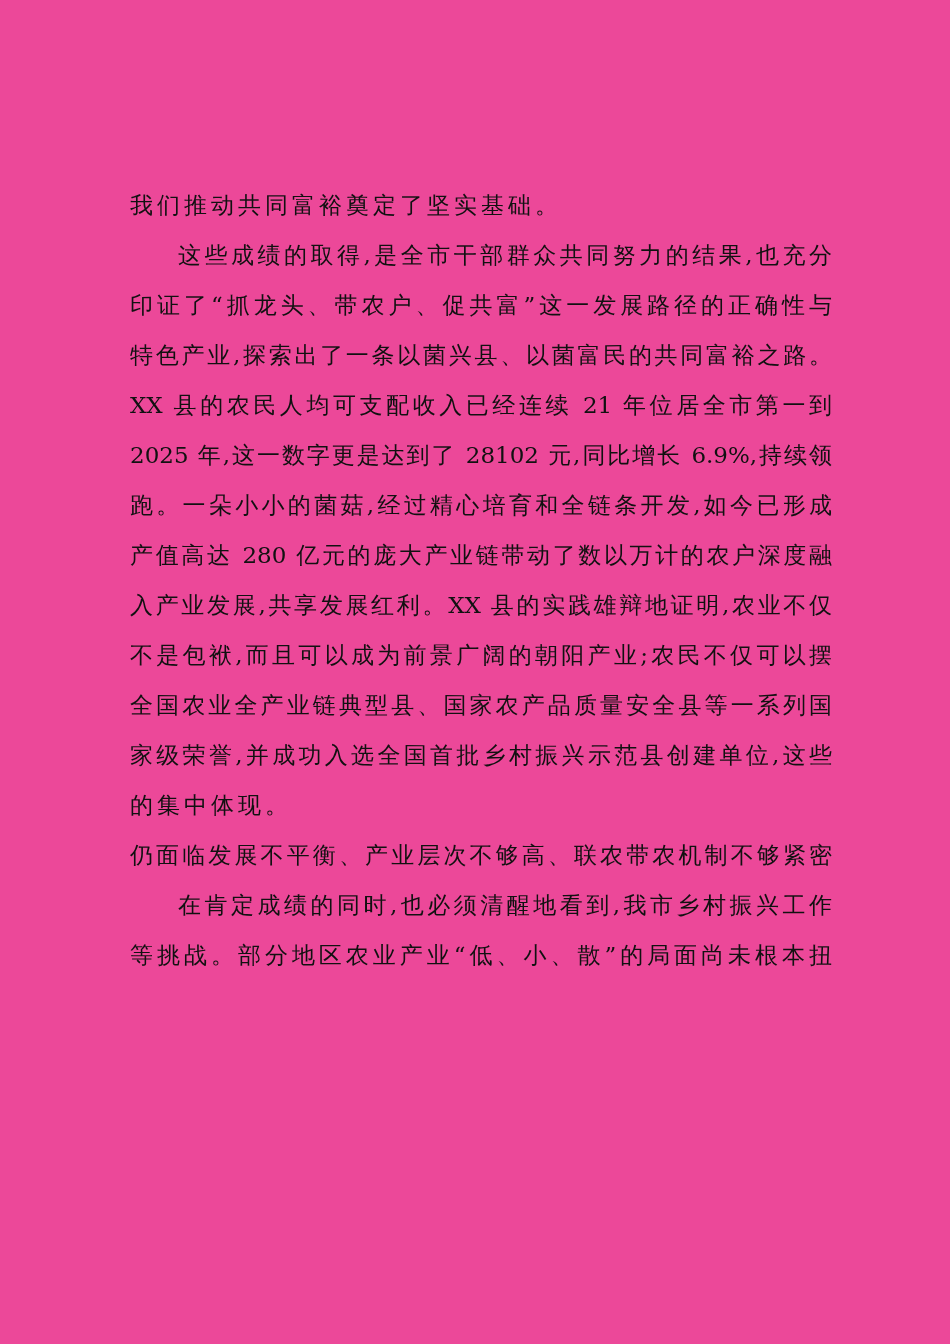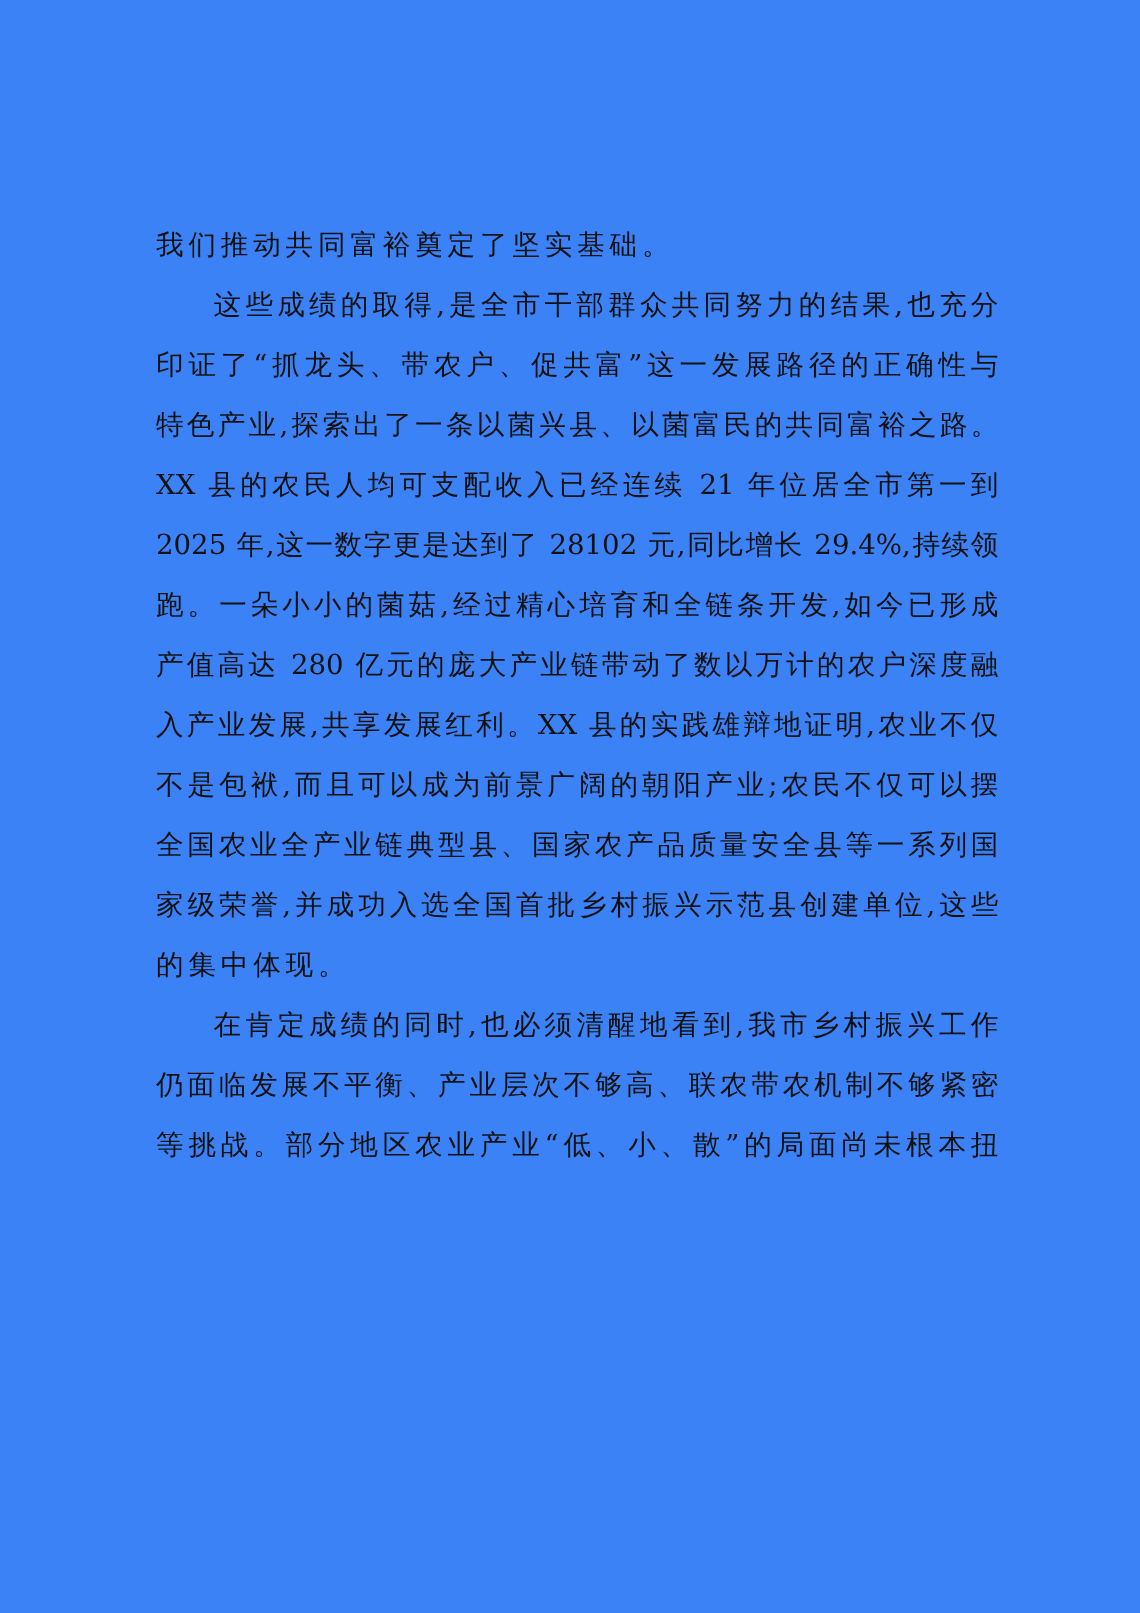--- a/index.html
+++ b/index.html
@@ -14,21 +14,21 @@
       overflow: hidden;
       font-family: "DejaVu Serif", "Liberation Serif", serif;
       color: #111111;
     }
     .page {
       position: absolute;
       left: 0;
       top: 0;
       width: 950px;
       height: 1344px;
-      background: #3b82f6;
+      background: #ec4899;
     }
     .body-text {
       position: absolute;
       left: 130px;
       top: 180px;
       width: 702px;
     }
     .line {
       height: 50px;
       line-height: 50px;
@@ -55,30 +55,30 @@
 
     <div>
       <span class="line last">我们推动共同富裕奠定了坚实基础。</span>
     </div>
 
     <div>
       <span class="line indent">这些成绩的取得,是全市干部群众共同努力的结果,也充分</span>
       <span class="line">印证了“抓龙头、带农户、促共富”这一发展路径的正确性与</span>
       <span class="line">特色产业,探索出了一条以菌兴县、以菌富民的共同富裕之路。</span>
       <span class="line">XX 县的农民人均可支配收入已经连续 21 年位居全市第一到</span>
-      <span class="line">2025 年,这一数字更是达到了 28102 元,同比增长 29.4%,持续领</span>
+      <span class="line">2025 年,这一数字更是达到了 28102 元,同比增长 6.9%,持续领</span>
       <span class="line">跑。一朵小小的菌菇,经过精心培育和全链条开发,如今已形成</span>
       <span class="line">产值高达 280 亿元的庞大产业链带动了数以万计的农户深度融</span>
       <span class="line">入产业发展,共享发展红利。XX 县的实践雄辩地证明,农业不仅</span>
       <span class="line">不是包袱,而且可以成为前景广阔的朝阳产业;农民不仅可以摆</span>
       <span class="line">全国农业全产业链典型县、国家农产品质量安全县等一系列国</span>
       <span class="line">家级荣誉,并成功入选全国首批乡村振兴示范县创建单位,这些</span>
       <span class="line last">的集中体现。</span>
     </div>
 
     <div>
+      <span class="line">仍面临发展不平衡、产业层次不够高、联农带农机制不够紧密</span>
       <span class="line indent">在肯定成绩的同时,也必须清醒地看到,我市乡村振兴工作</span>
-      <span class="line">仍面临发展不平衡、产业层次不够高、联农带农机制不够紧密</span>
       <span class="line">等挑战。部分地区农业产业“低、小、散”的局面尚未根本扭</span>
     </div>
 
   </div>
 </div>
 
 </body></html>

